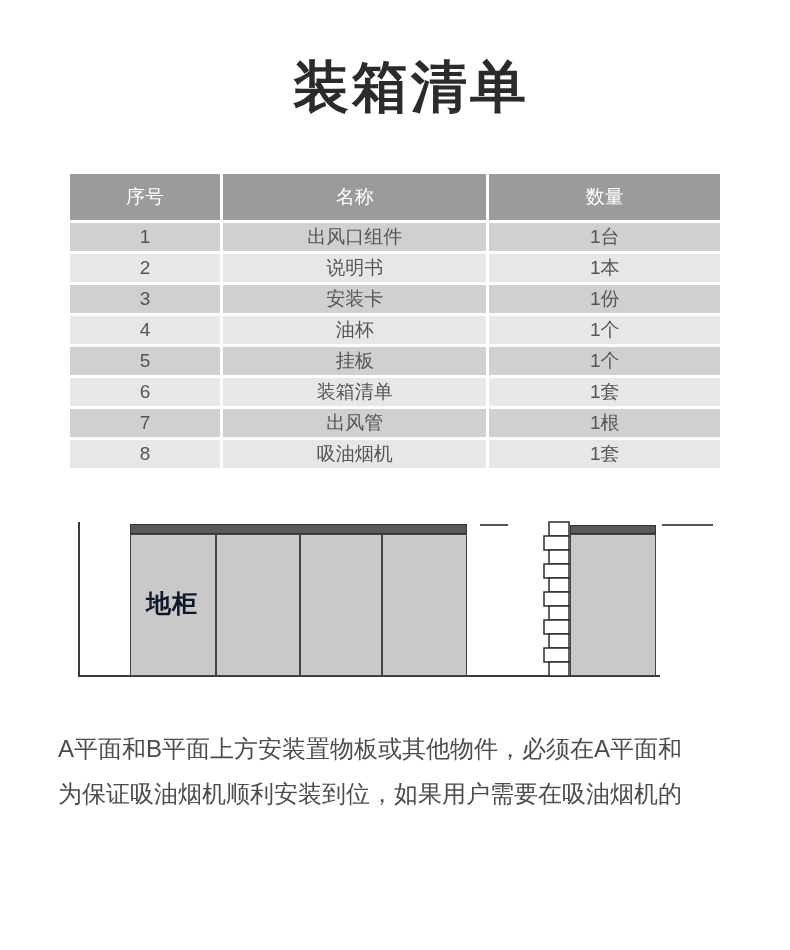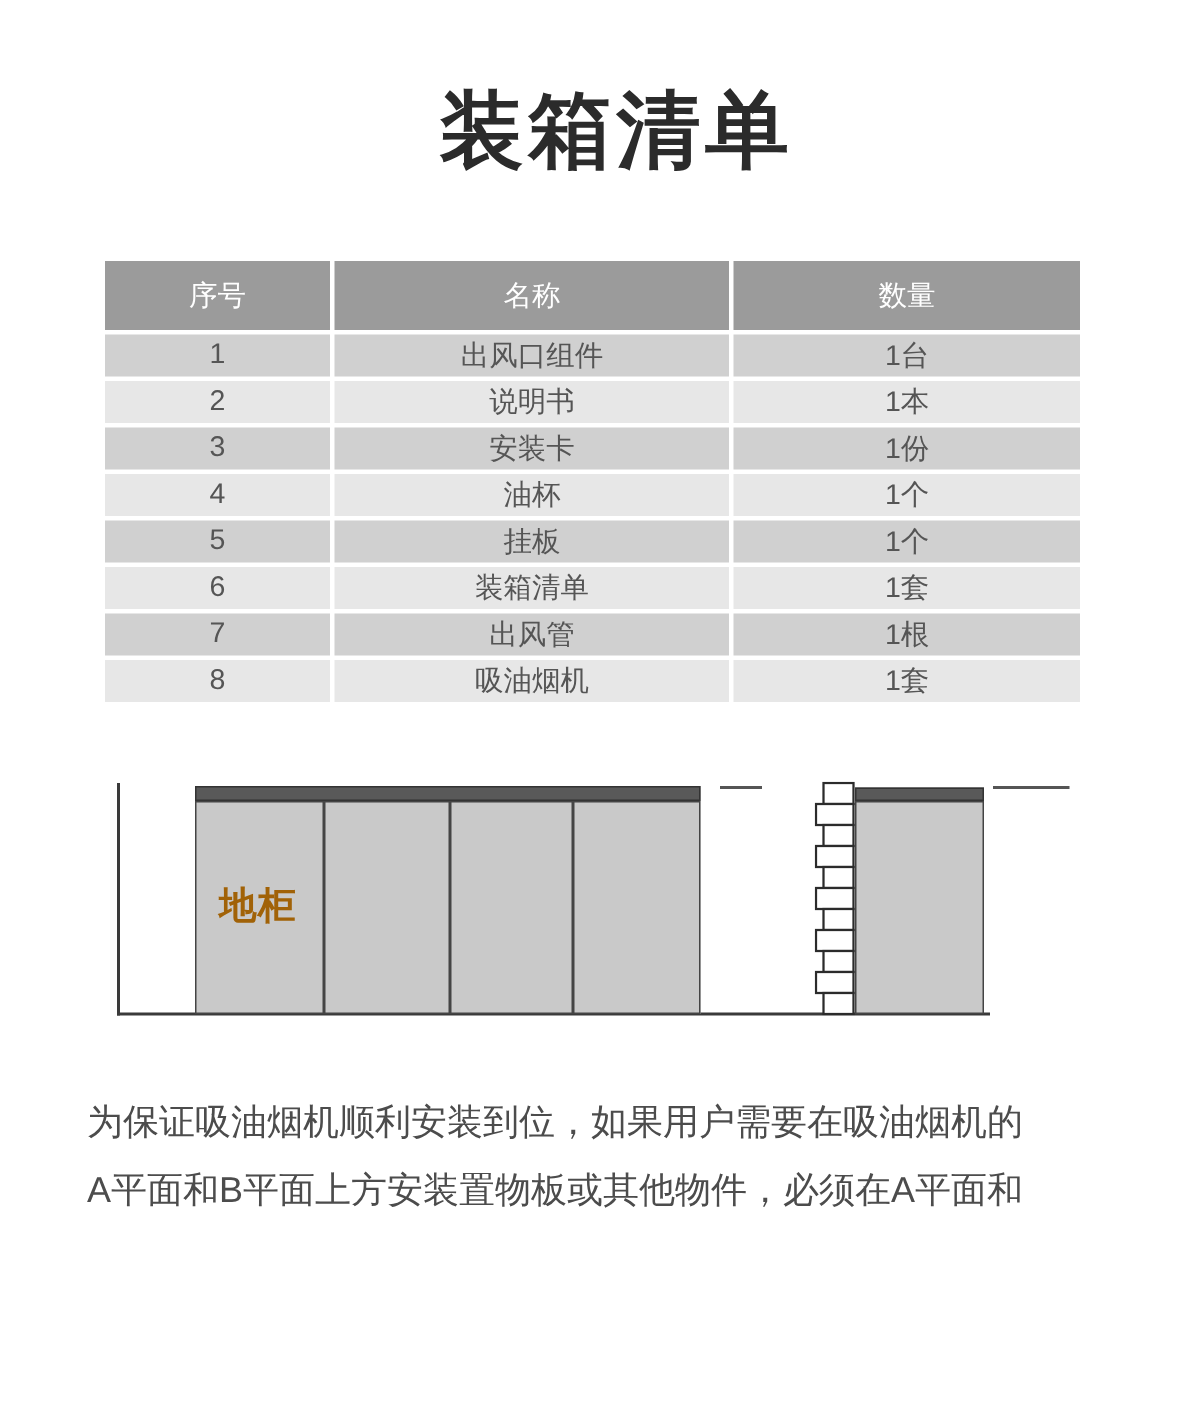--- a/index.html
+++ b/index.html
@@ -49,21 +49,21 @@
     background: #595959; border: 1px solid #333333;
   }
   .cabinet-body {
     position: absolute; left: 0; top: 10px; width: 100%; height: 142px;
     background: #c9c9c9; border: 1px solid #444444;
   }
   .divider { position: absolute; top: 10px; width: 2px; height: 142px; background: #444444; }
   .divider.d1 { left: 85px; } .divider.d2 { left: 169px; } .divider.d3 { left: 251px; }
   .cabinet-label {
     position: absolute; left: 146px; top: 587px; font-size: 25px;
-    font-weight: bold; color: #a16207; letter-spacing: 1px;
+    font-weight: bold; color: #0f172a; letter-spacing: 1px;
   }
   .ref-line-left  { position: absolute; left: 480px; top: 524px; width: 28px; height: 2px; background: #555555; }
   .ref-line-right { position: absolute; left: 662px; top: 524px; width: 51px; height: 2px; background: #555555; }
   .brick-column { position: absolute; left: 543px; top: 521px; width: 27px; height: 156px; }
   .right-cabinet { position: absolute; left: 570px; top: 525px; width: 86px; height: 151px; }
   .right-cabinet .counter-strip { height: 9px; }
   .right-cabinet .cabinet-body { top: 9px; height: 142px; }
 
   
   .note {
@@ -170,17 +170,17 @@
 
     <div class="right-cabinet">
       <div class="cabinet-body"></div>
       <div class="counter-strip"></div>
     </div>
 
     <div class="ref-line-right"></div>
   </div>
 
   <div class="note">
+      <span class="note-line">A平面和B平面上方安装置物板或其他物件，必须在A平面和</span>
       <span class="note-line">为保证吸油烟机顺利安装到位，如果用户需要在吸油烟机的</span>
-      <span class="note-line">A平面和B平面上方安装置物板或其他物件，必须在A平面和</span>
     </div>
 
 </div>
 
 </body></html>

